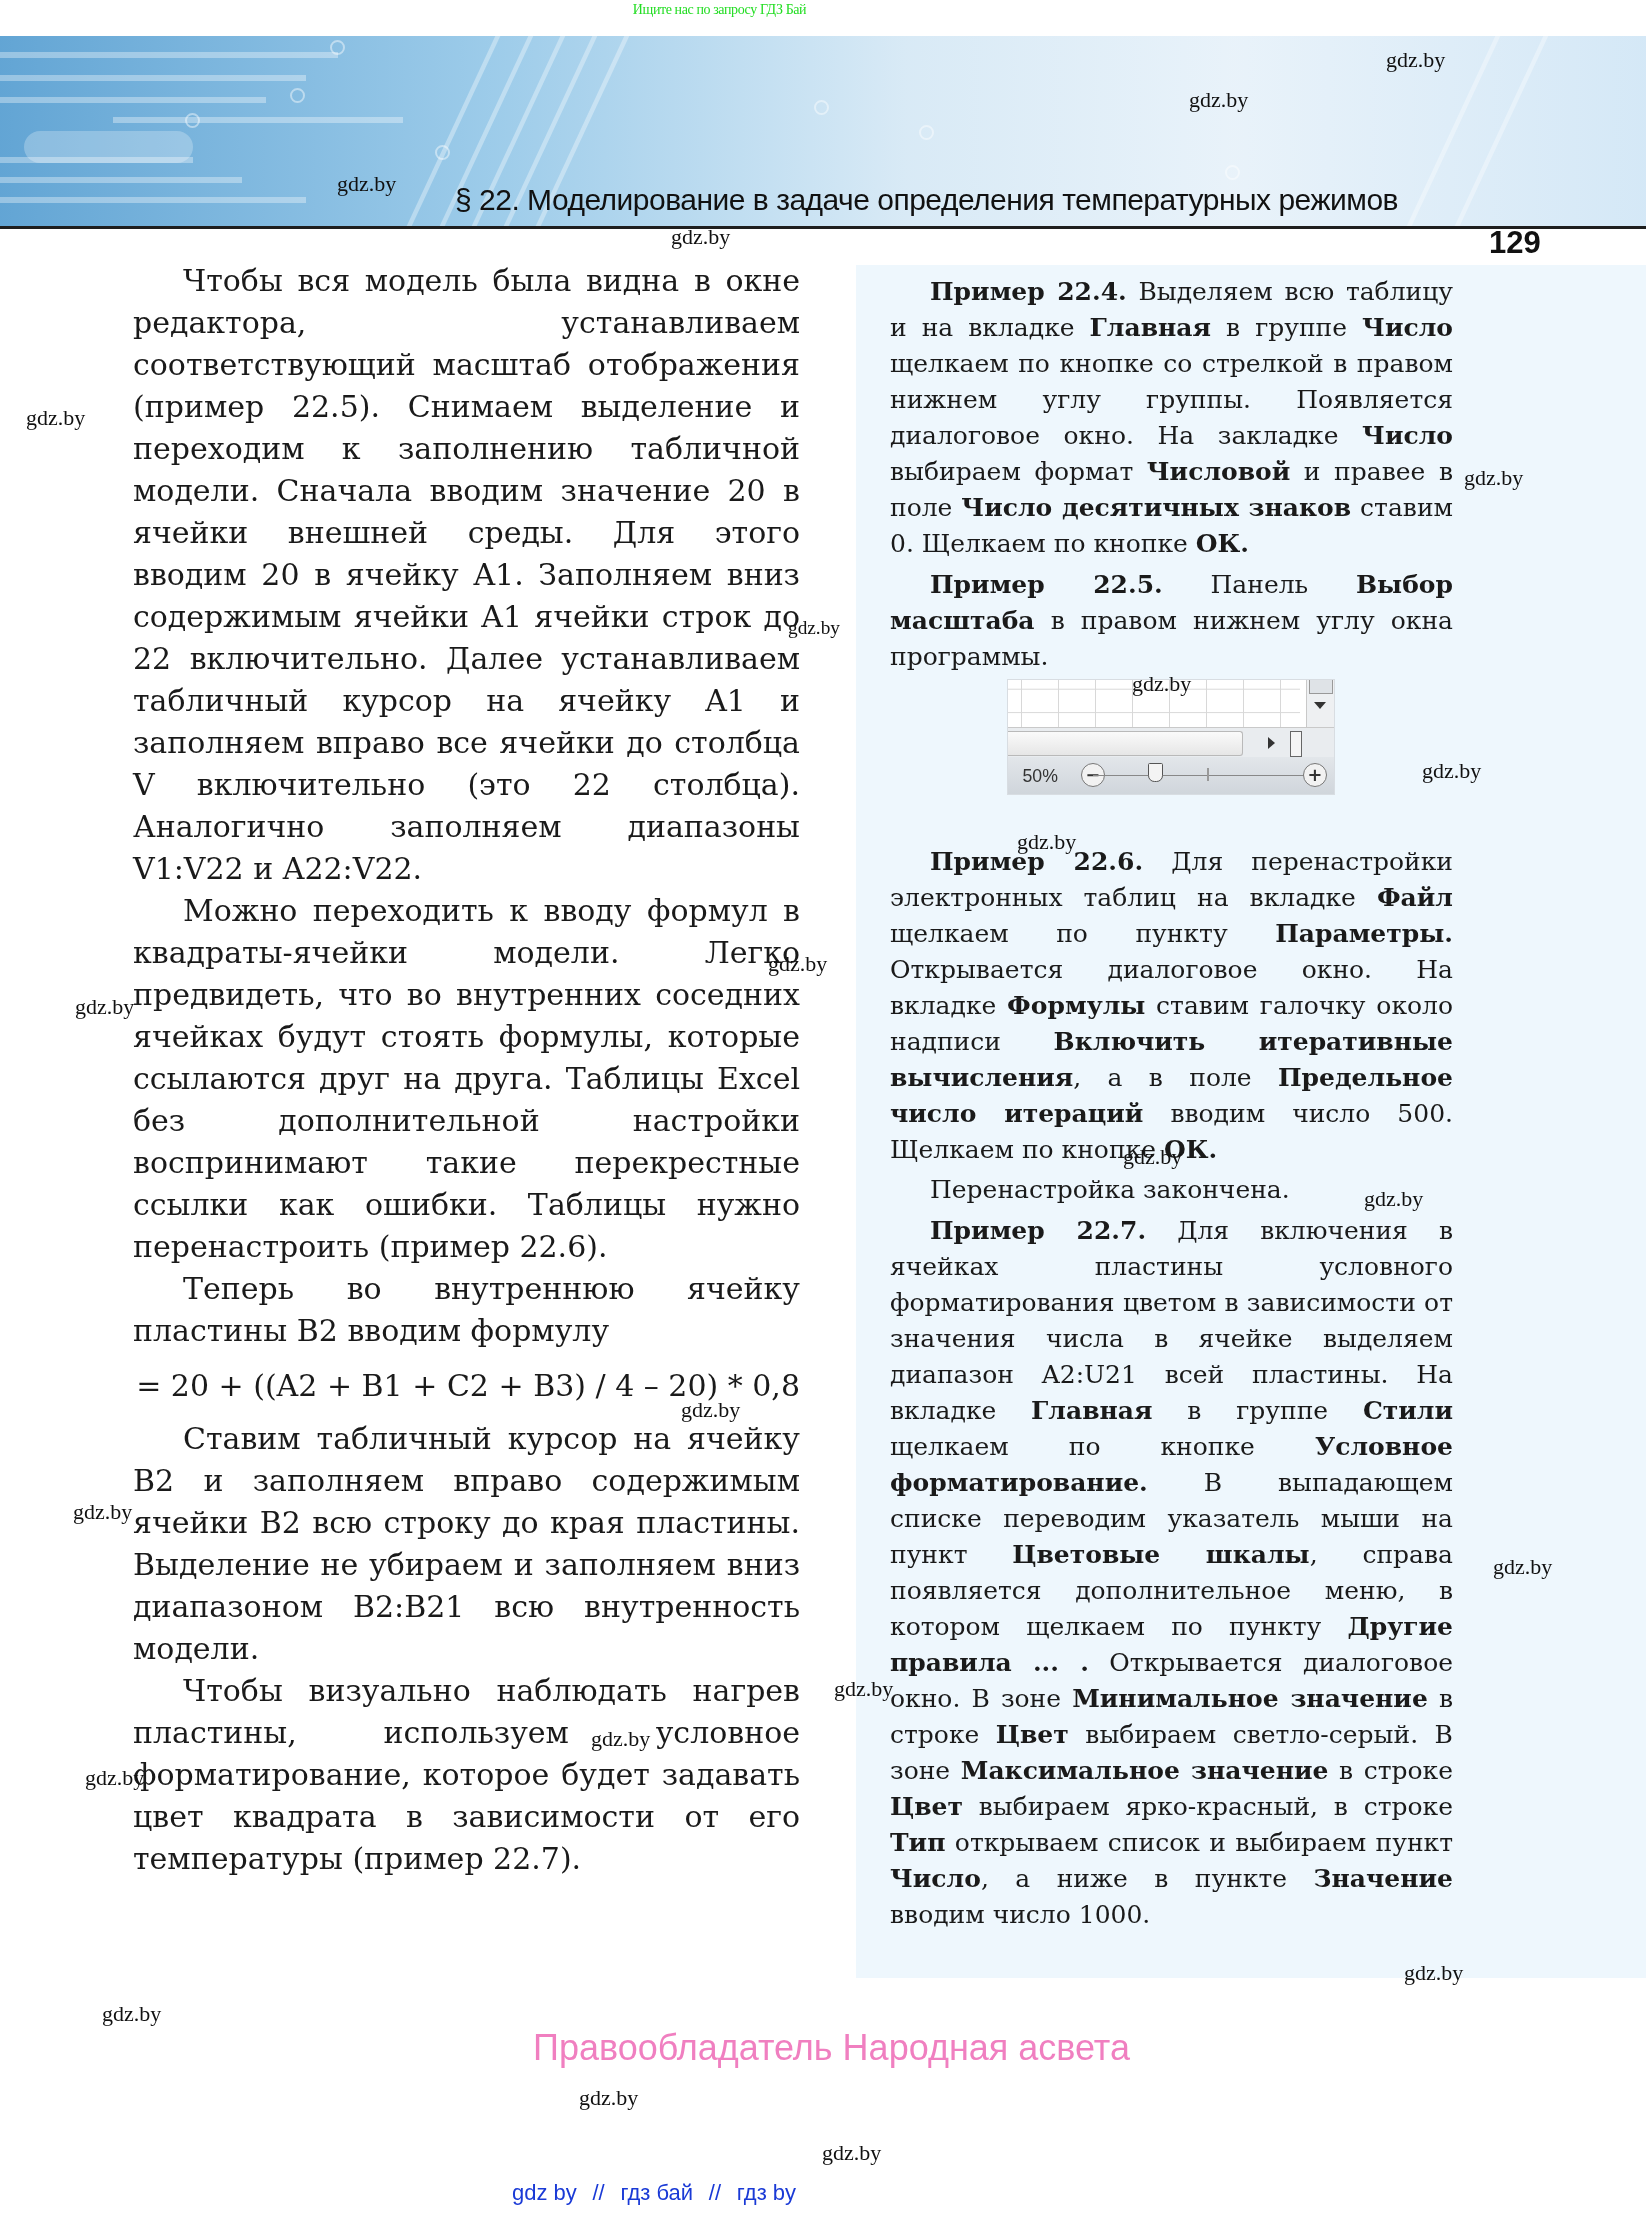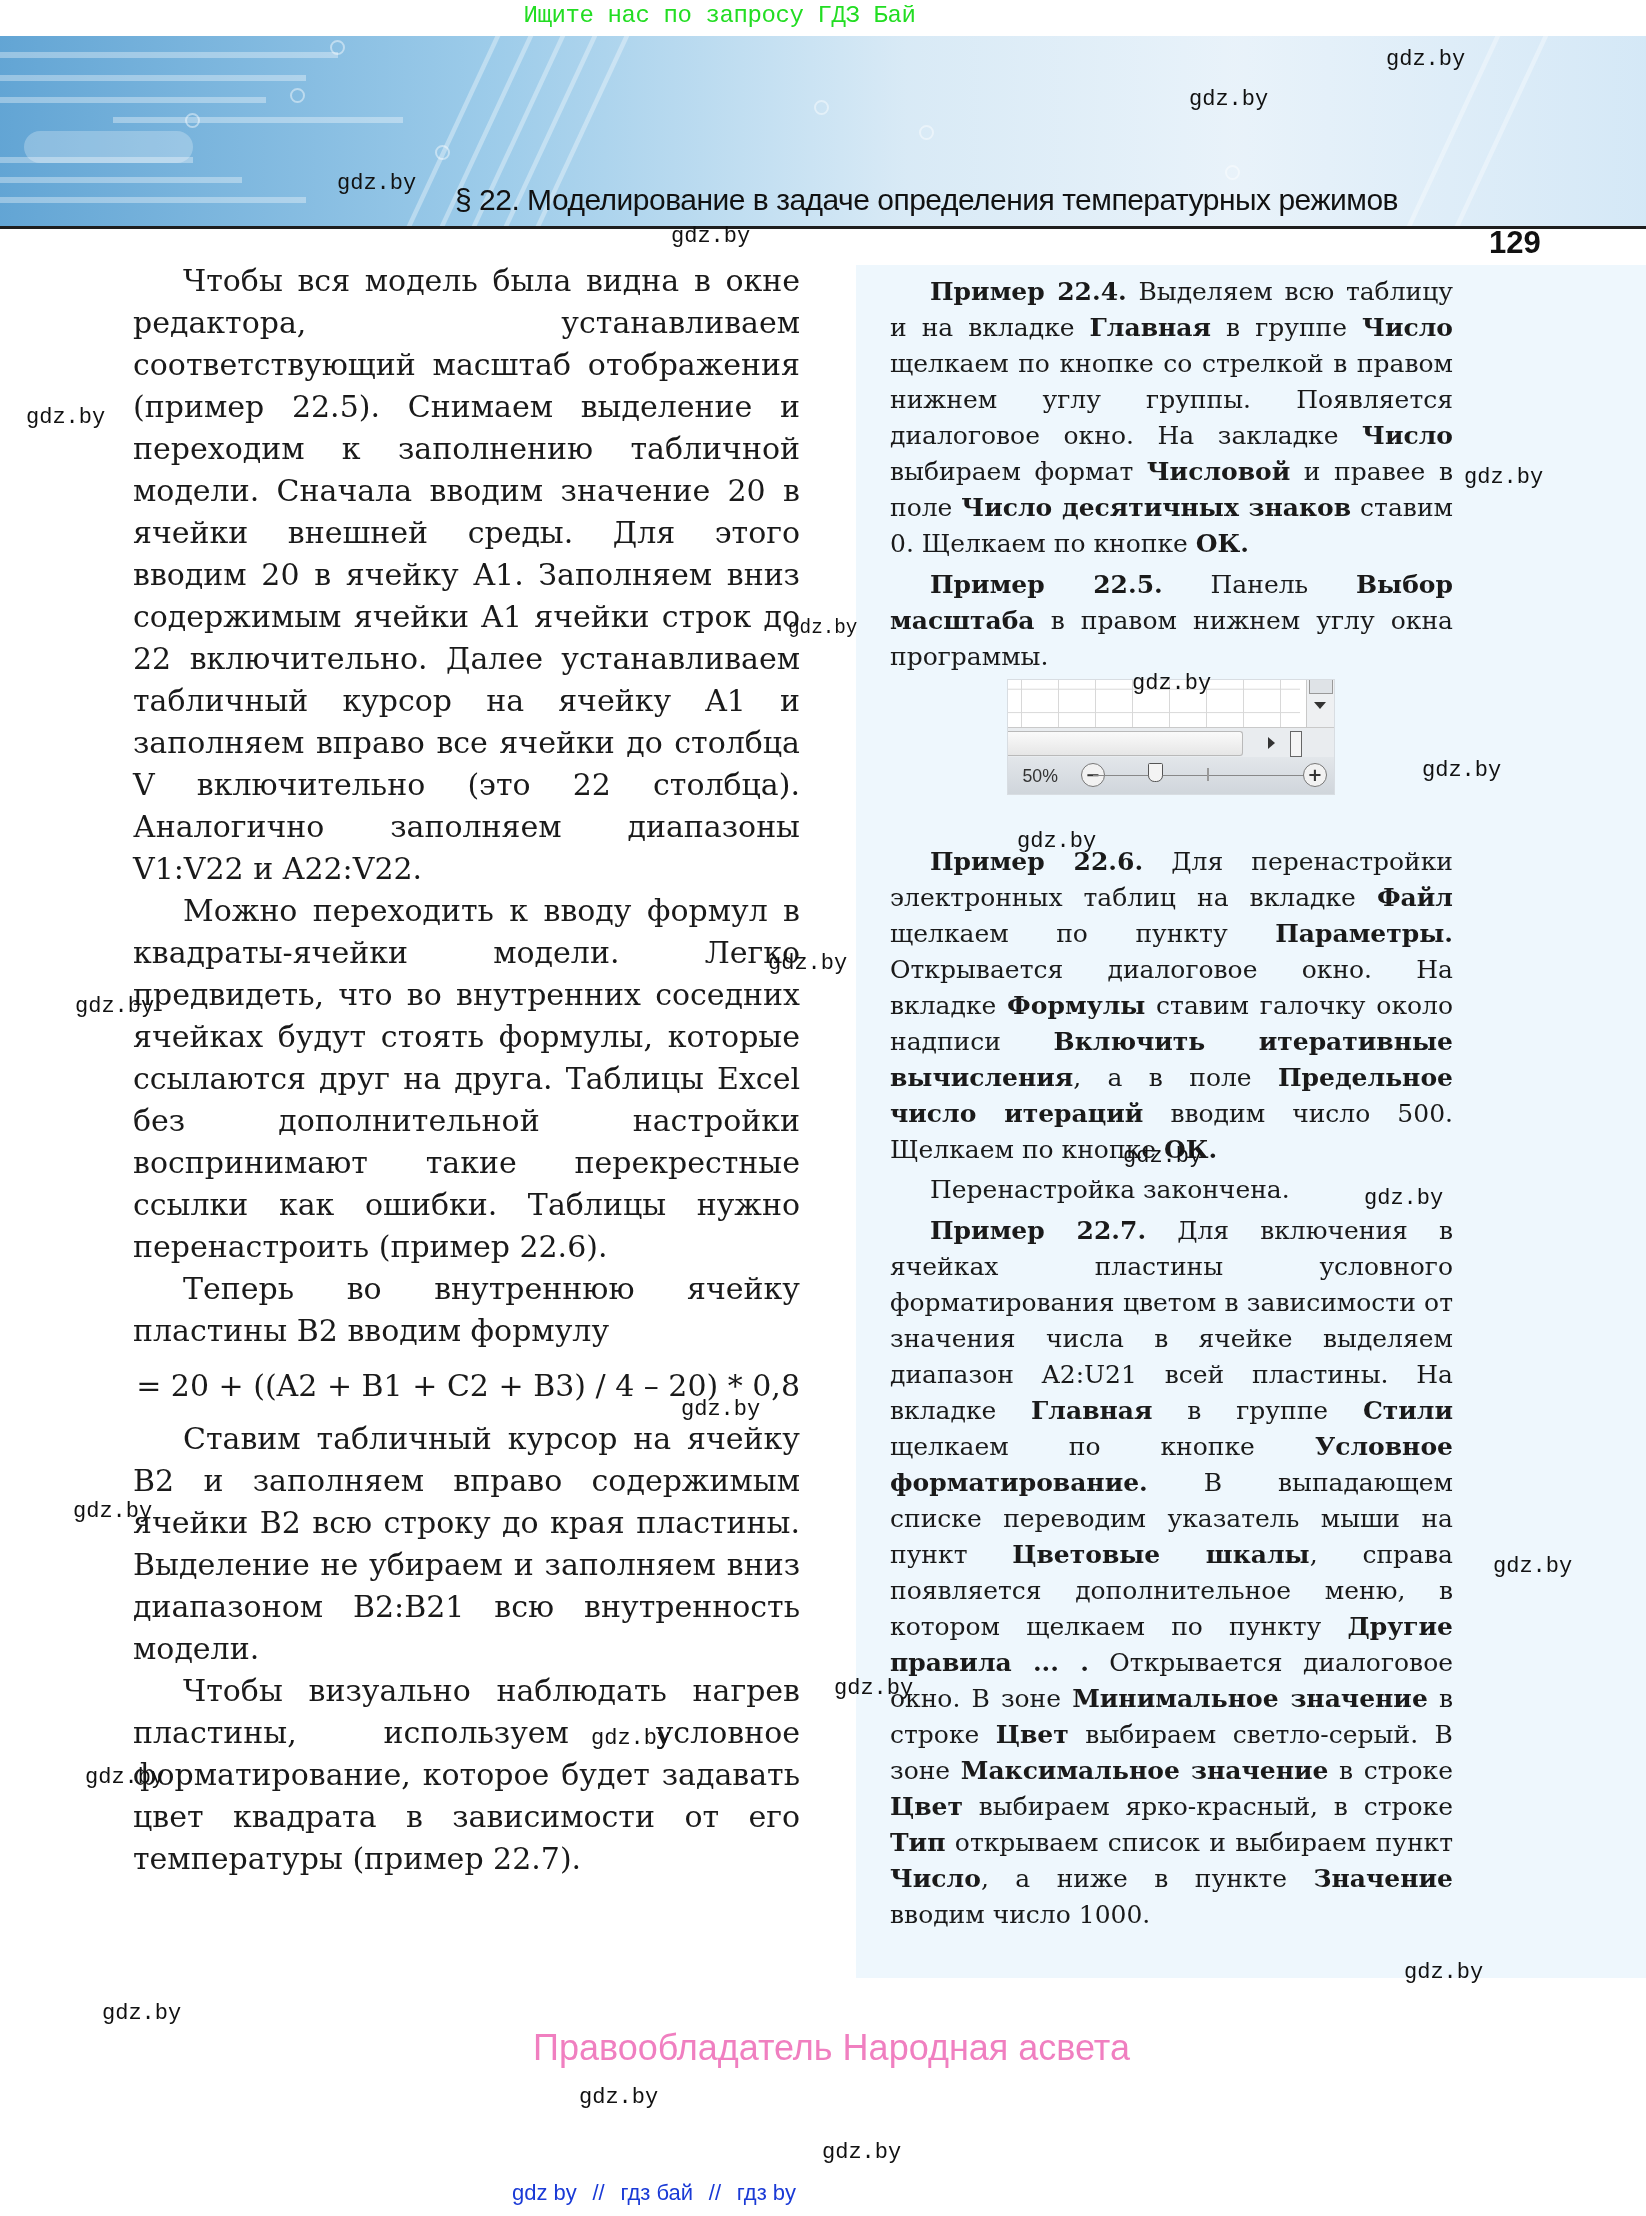--- a/index.html
+++ b/index.html
@@ -4,22 +4,22 @@
 <style>
   html, body { margin: 0; padding: 0; }
   body {
     width: 1647px; height: 2216px; position: relative; overflow: hidden;
     background: #ffffff; color: #1a1a1a;
     font-family: "DejaVu Serif", "Liberation Serif", serif;
   }
   .abs { position: absolute; }
   .top-banner-text {
     top: 1.6px; left: 0; width: 1439px; text-align: center;
-    color: #22dd22; font-family: Liberation Mono, monospace;
-    font-size: 24px; letter-spacing: -0.4px;
+    color: #22dd22; font-family: Liberation Serif, serif;
+    font-size: 14px; letter-spacing: -0.4px;
   }
   .banner {
     top: 36px; left: 0; width: 1647px; height: 190px;
     background:
       linear-gradient(90deg, rgba(90,160,210,0.95) 0%, rgba(140,195,230,0.85) 30%, rgba(200,225,242,0.7) 55%, rgba(225,238,248,0.75) 75%, rgba(205,228,245,0.85) 100%);
     overflow: hidden;
   }
   .banner .trace { position: absolute; background: rgba(255,255,255,0.35); }
   .banner .pad { position: absolute; width: 11.3px; height: 11.3px; border: 2.4px solid rgba(255,255,255,0.45); border-radius: 50%; }
   .banner-line { top: 226px; left: 0; width: 1647px; height: 3.2px; background: #1e1e1e; }
@@ -59,21 +59,21 @@
   .zp-hbar { position: absolute; top: 47px; left: 0; width: 326px; height: 29px; background: #e9ecef; border-top: 0.8px solid #c9c9c9; }
   .zp-hbar .track { position: absolute; top: 3.2px; left: 0; width: 234px; height: 22.6px; background: linear-gradient(#fafafa,#e6e6e6); border: 0.8px solid #b9b9b9; border-left: none; border-radius: 0 3.2px 3.2px 0; }
   .zp-hbar .arrow-right { position: absolute; top: 8.9px; left: 260px; width: 0; height: 0; border-top: 6.4px solid transparent; border-bottom: 6.4px solid transparent; border-left: 7.3px solid #333; }
   .zp-hbar .split { position: absolute; top: 3.2px; left: 282px; width: 9.7px; height: 24px; border: 1.6px solid #666; background: #f5f5f5; }
   .zp-status { position: absolute; top: 77px; left: 0; width: 326px; height: 38px; background: linear-gradient(#e2e6ea,#cfd5db); }
   .zp-status .pct { position: absolute; top: 8.9px; left: 14.5px; font-family: "Liberation Sans", sans-serif; font-size: 17.7px; color: #333; }
   .zp-status .btn { position: absolute; top: 5.6px; width: 24px; height: 24px; border: 1.6px solid #777; border-radius: 50%; background: #f2f2f2; font-family: "DejaVu Sans", sans-serif; font-weight: bold; font-size: 17.7px; line-height: 23.4px; text-align: center; color: #333; box-sizing: border-box; }
   .zp-status .slider { position: absolute; top: 17.7px; left: 85px; width: 211px; height: 1.6px; background: #888; }
   .zp-status .center-tick { position: absolute; top: 11.3px; left: 199px; width: 1.6px; height: 13px; background: #999; }
   .zp-status .knob { position: absolute; top: 5.6px; left: 140px; width: 13px; height: 17.7px; background: #f4f4f4; border: 1.6px solid #555; border-radius: 1.6px 1.6px 6.4px 6.4px; }
-  .watermark { font-family: Liberation Mono, monospace; font-size: 22px; color: #111; white-space: nowrap; }
+  .watermark { font-family: Liberation Serif, serif; font-size: 22px; color: #111; white-space: nowrap; }
   .watermark.small { font-size: 19.3px; }
   .copyright {
     top: 2027px; left: 8px; width: 1647px; text-align: center;
     font-family: "Liberation Sans", sans-serif; font-size: 36px; color: #f07fc0;
   }
   .footer-links {
     top: 2180px; left: 0; width: 1308px; text-align: center;
     font-family: "Liberation Sans", sans-serif; font-size: 22px; color: #1a3ad6;
   }
   .footer-links span { margin: 0 4.8px; }

